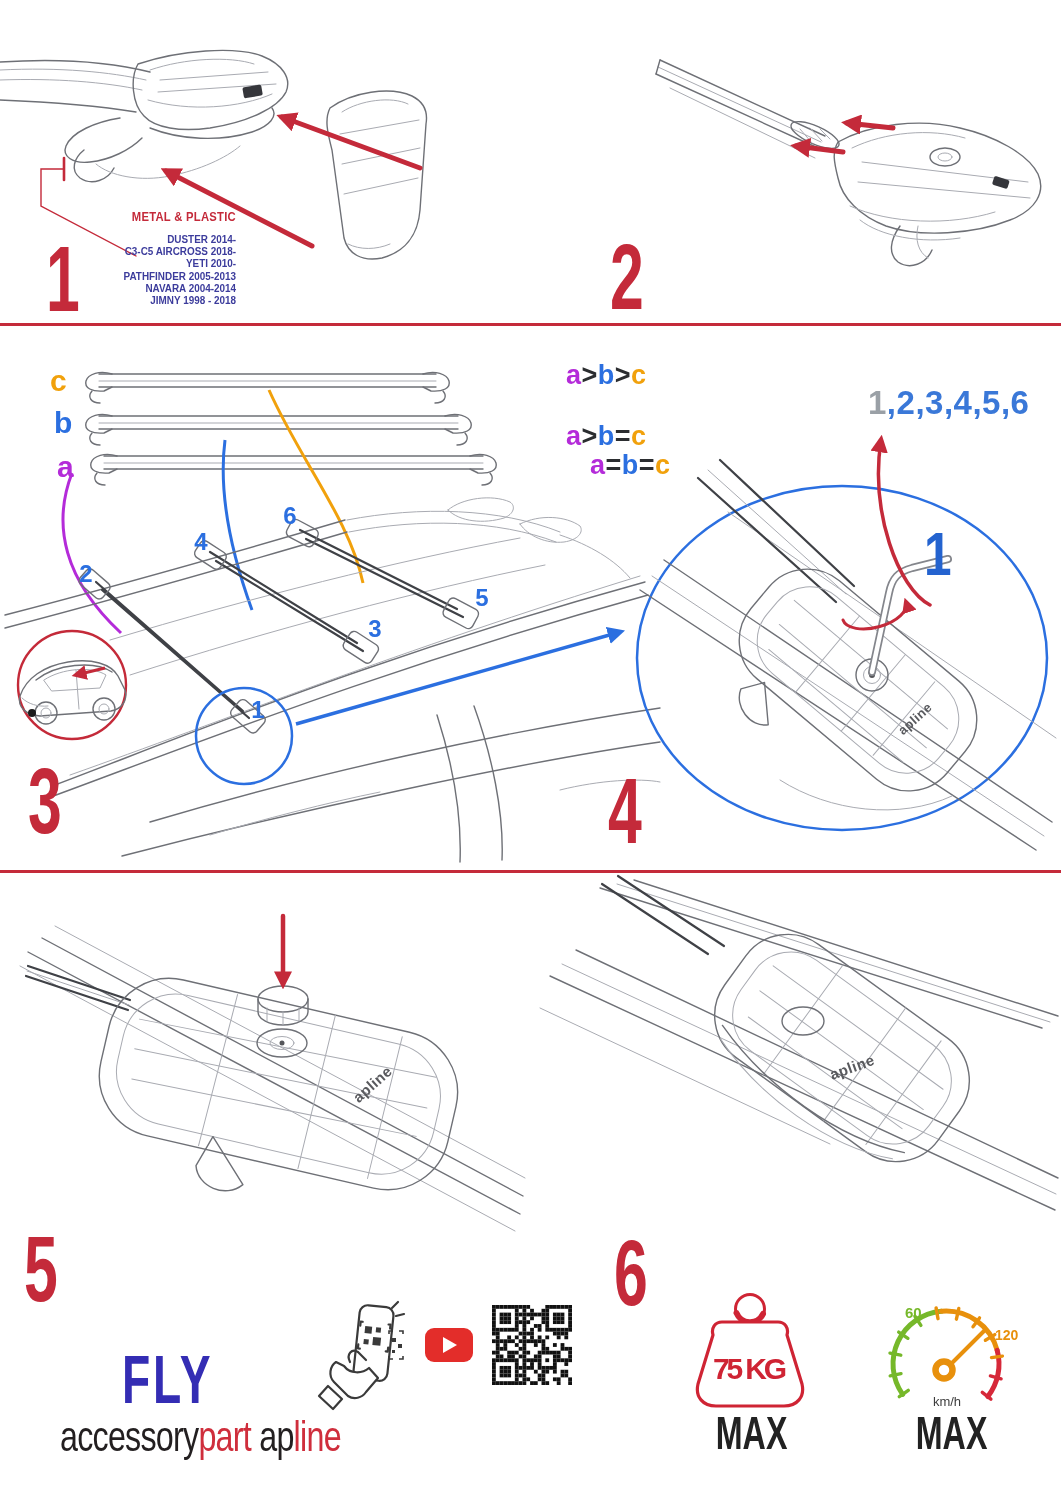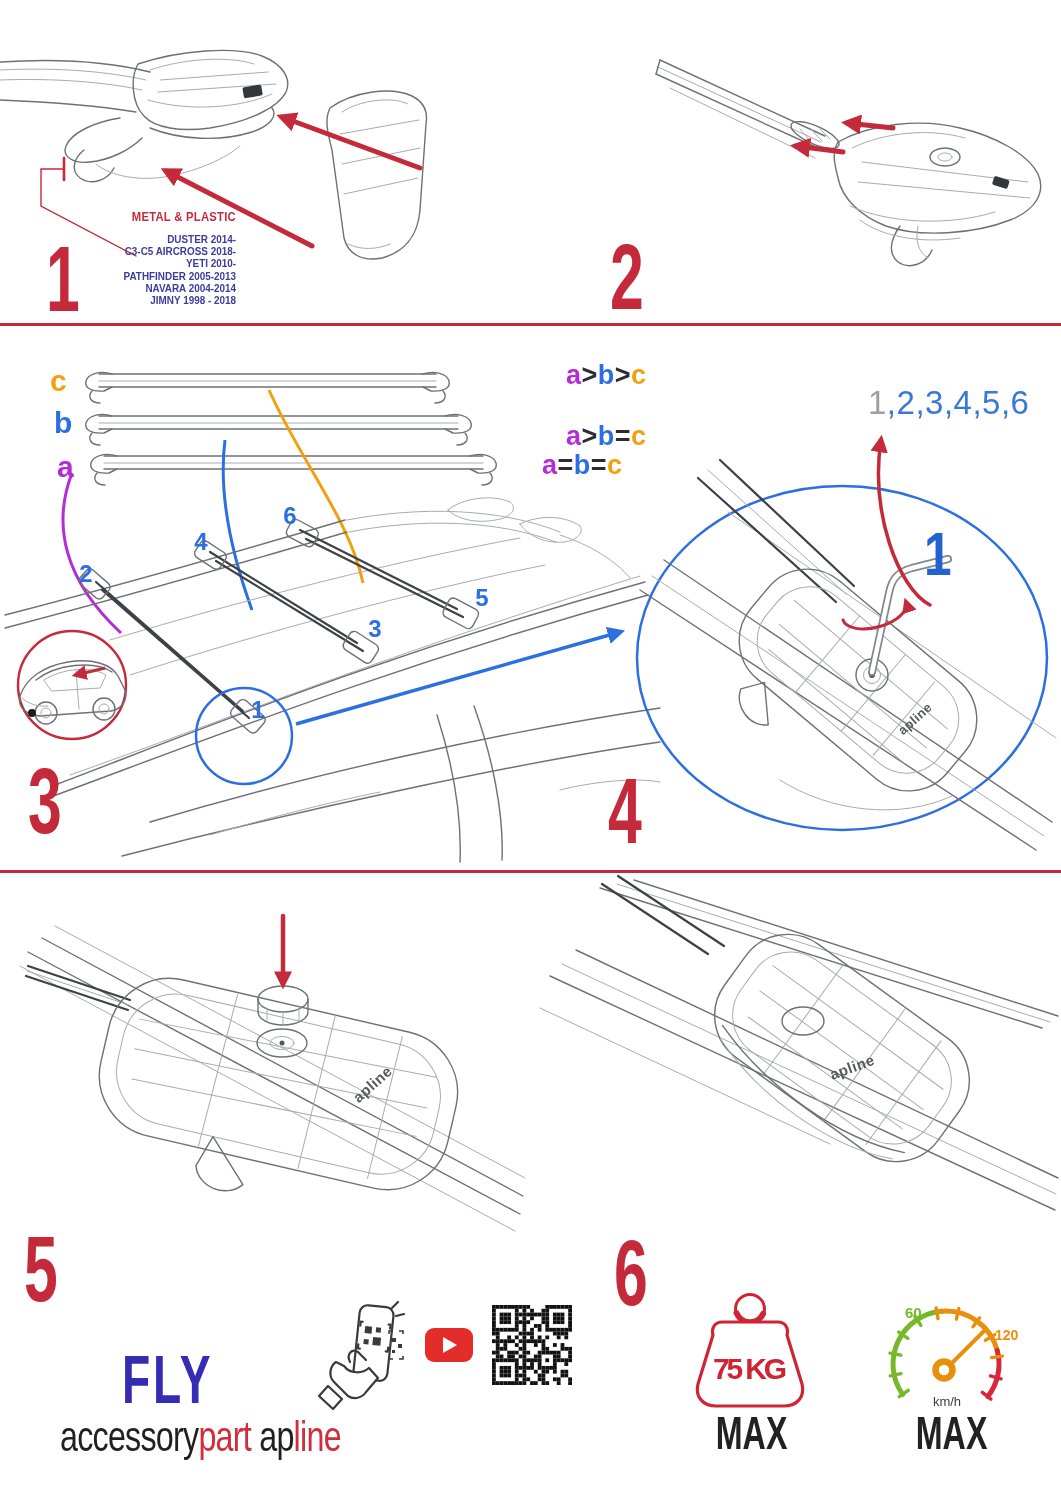--- a/index.html
+++ b/index.html
@@ -14,21 +14,21 @@
   .divider{position:absolute;left:0;width:1061px;height:3px;background:#c42a3a;}
   .num{position:absolute;color:#c42a3a;font-weight:700;font-size:92px;line-height:.86;
        transform:scaleX(.66);transform-origin:left top;letter-spacing:-2px;}
   .veh{position:absolute;left:80px;top:210px;width:156px;text-align:right;
        transform:scaleX(.9);transform-origin:right top;}
   .veh .hdr{color:#c42a3a;font-size:12.5px;font-weight:700;letter-spacing:.3px;margin-bottom:9px;}
   .veh .ln-item{color:#3c3c9c;font-size:11px;font-weight:700;line-height:12.2px;}
   .bar-label{position:absolute;font-size:30px;font-weight:700;line-height:1;}
   .formula{position:absolute;font-size:27px;font-weight:700;letter-spacing:.5px;line-height:1;}
   .fa{color:#b42bd9;} .fb{color:#2b6fe0;} .fc{color:#f1a10c;} .fop{color:#2b2d30;}
-  .seq{position:absolute;left:868px;top:384px;font-size:33px;font-weight:400;letter-spacing:.5px;}
+  .seq{position:absolute;left:868px;top:384px;font-size:33px;font-weight:700;letter-spacing:.5px;}
   .seq .g1{color:#9aa0a6;} .seq .rest{color:#3a78d8;}
   .callout1{position:absolute;left:924px;top:518px;font-size:62px;font-weight:700;color:#2463cf;
             transform:scaleX(.8);transform-origin:left top;}
   .fly{position:absolute;left:122px;top:1340px;font-size:68px;font-weight:700;color:#342db4;
        letter-spacing:4px;transform:scaleX(.68);transform-origin:left top;}
   .brandline{position:absolute;left:60px;top:1412px;font-size:43px;font-weight:400;
              letter-spacing:-1px;transform:scaleX(.75);transform-origin:left top;white-space:nowrap;}
   .bk{color:#231f20;} .rd{color:#cf2e3c;}
   .maxlbl{position:absolute;width:92px;text-align:center;font-size:46px;font-weight:700;color:#222;
           transform:scaleX(.7);line-height:1;}
@@ -171,21 +171,21 @@
     <div class="bar-label" style="left:50px;top:366px;color:#f1a10c">c</div>
     <div class="bar-label" style="left:54px;top:408px;color:#2b6fe0">b</div>
     <div class="bar-label" style="left:57px;top:452px;color:#b42bd9">a</div>
 
     <div class="formula" style="left:566px;top:362px">
       <span class="fa">a</span><span class="fop">&gt;</span><span class="fb">b</span><span class="fop">&gt;</span><span class="fc">c</span>
     </div>
     <div class="formula" style="left:566px;top:423px">
       <span class="fa">a</span><span class="fop">&gt;</span><span class="fb">b</span><span class="fop">=</span><span class="fc">c</span>
     </div>
-    <div class="formula" style="left:542px;top:452px">
+    <div class="formula" style="left:590px;top:452px">
       <span class="fa">a</span><span class="fop">=</span><span class="fb">b</span><span class="fop">=</span><span class="fc">c</span>
     </div>
 
     <svg class="draw" style="left:0;top:355px" width="660" height="300" viewBox="0 0 660 300">
       <path d="M72,118 C52,170 64,225 121,278" stroke="#b42bd9" stroke-width="3" fill="none"></path>
       <path d="M225,85 C218,140 232,200 252,255" stroke="#2b6fe0" stroke-width="3" fill="none"></path>
       <path d="M269,35 C300,105 350,165 363,228" stroke="#f1a10c" stroke-width="3" fill="none"></path>
     </svg>
 
     <svg class="draw" style="left:0;top:490px" width="660" height="380" viewBox="0 0 660 380">

